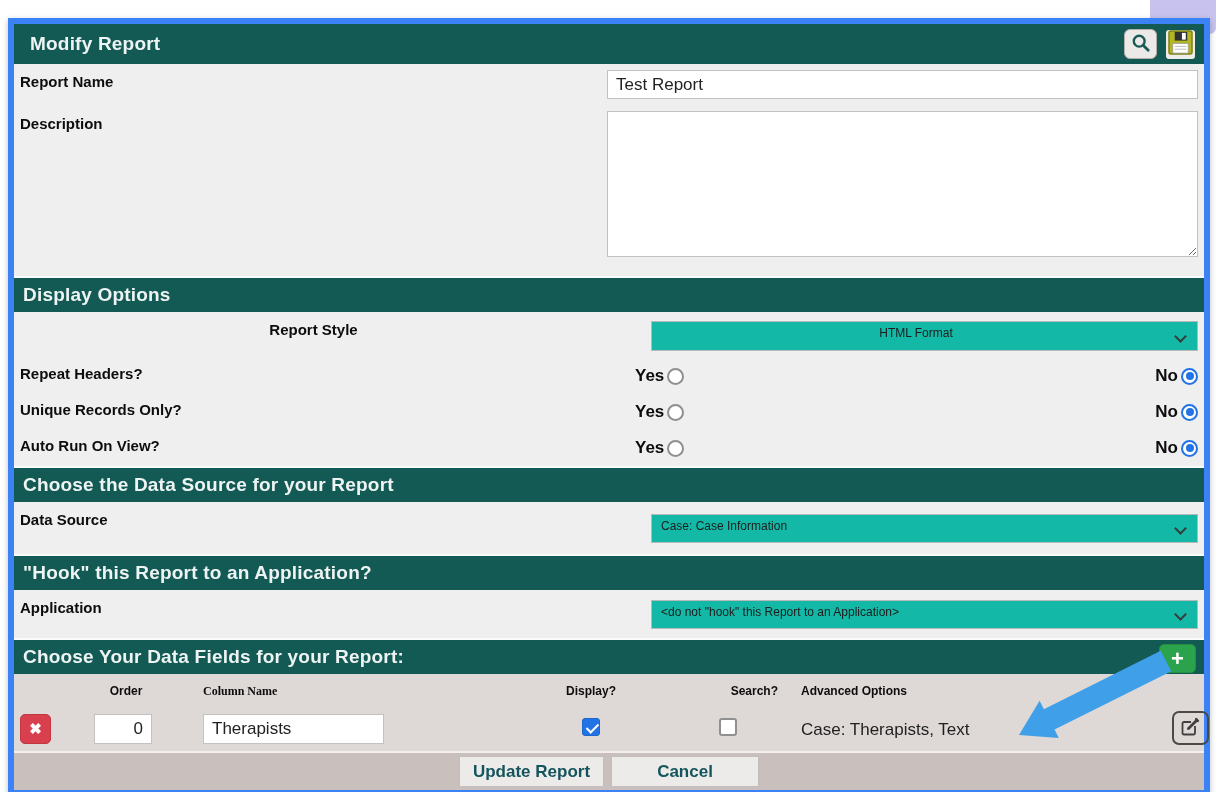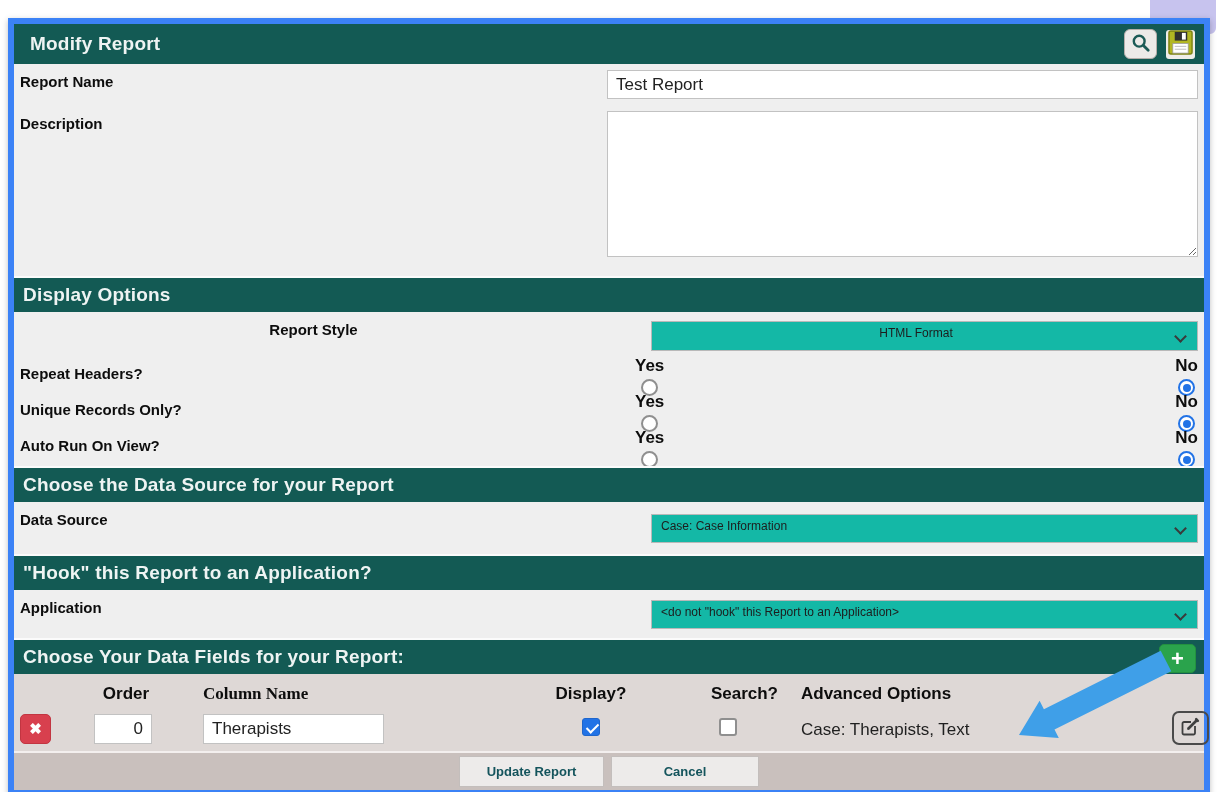--- a/index.html
+++ b/index.html
@@ -39,36 +39,36 @@
     font-size:12px; color:#1d1d1d; padding:4px 26px 0 9px; position:relative; cursor:pointer;
     white-space:nowrap; overflow:hidden;margin-left:44px; }
   .select.m12 { margin-top:12px; height:29px; }
   .select.m10 { margin-top:10px; height:29px; }
   .chev { position:absolute; right:12px; top:10px; width:9px; height:9px;
     border-right:2px solid #3a3a3a; border-bottom:2px solid #3a3a3a; transform:rotate(45deg); }
 
   
   .radio-row .lbl { padding-top:7px; }
   .radios { display:flex; justify-content:space-between; align-items:center; padding-left:28px; height:100%; }
-  .rgroup { display:inline-flex; align-items:center; gap:3px;flex-direction:column; }
+  .rgroup { display:inline-flex; align-items:center; gap:3px; }
   .rlabel { font-size:17px; font-weight:700; color:#0d0d0d; }
   .radio { width:17px; height:17px; border-radius:50%; background:#fff; border:2px solid #8f8f8f;
     display:inline-block; position:relative; cursor:pointer; }
   .radio.checked { border-color:#2273e6; }
   .radio.checked::after { content:""; position:absolute; left:2.5px; top:2.5px; width:8px; height:8px;
     border-radius:50%; background:#2273e6; }
 
   
   .add-btn { position:absolute; right:8px; top:4px; width:37px; height:29px; border:1px solid #23913f;
     border-radius:5px; background:#2aa34c; color:#fff; font-size:22px; font-weight:700; line-height:24px;
     display:flex; align-items:center; justify-content:center; cursor:pointer; }
 
   
   .ftable { position:relative; height:77px; background:#ded8d6; }
-  .fhead { position:absolute; top:10px; font-size:17px; font-weight:700; color:#0d0d0d; }
+  .fhead { position:absolute; top:10px; font-size:12px; font-weight:700; color:#0d0d0d; }
   .fh-order { left:80px; width:64px; text-align:center; }
   .fh-col { left:189px;font-family:Liberation Serif, serif; }
   .fh-display { left:527px; width:100px; text-align:center; }
   .fh-search { left:664px; width:100px; text-align:right; }
   .fh-adv { left:787px; }
 
   .del-btn { position:absolute; left:6px; top:40px; width:31px; height:30px; background:#d8404e;
     border:1px solid #c23541; border-radius:5px; color:#fff; font-size:15px; font-weight:700;
     display:flex; align-items:center; justify-content:center; cursor:pointer; }
   .order-input { position:absolute; left:80px; top:40px; width:58px; height:30px; margin:0;
@@ -86,21 +86,21 @@
   .adv-text { position:absolute; left:787px; top:46px; font-size:17px; color:#1f1f1f; }
 
   .edit-btn { position:absolute; left:1158px; top:37px; width:37px; height:34px; background:transparent;
     border:2px solid #4a4a4a; border-radius:7px; display:flex; align-items:center; justify-content:center;
     cursor:pointer; }
 
   
   .footer { height:39px; background:#c9c0bd; border-top:2px solid #f3efee;
     display:flex; align-items:center; justify-content:center; gap:7px; }
   .f-btn { height:31px; background:#edebea; border:1px solid #c3bebc; color:#14545c;
-    font-family:"Liberation Sans",sans-serif; font-size:13px; font-weight:700; cursor:pointer; }
+    font-family:"Liberation Sans",sans-serif; font-size:17px; font-weight:700; cursor:pointer; }
   .f-btn.b1 { width:145px; } .f-btn.b2 { width:223px; } .f-btn.b3 { width:148px; }
 
   .arrow-svg { position:absolute; left:1003px; top:650px; z-index:10; }
 </style>
 </head>
 <body>
 
 <div class="blob"></div>
 
 <div class="dialog">

